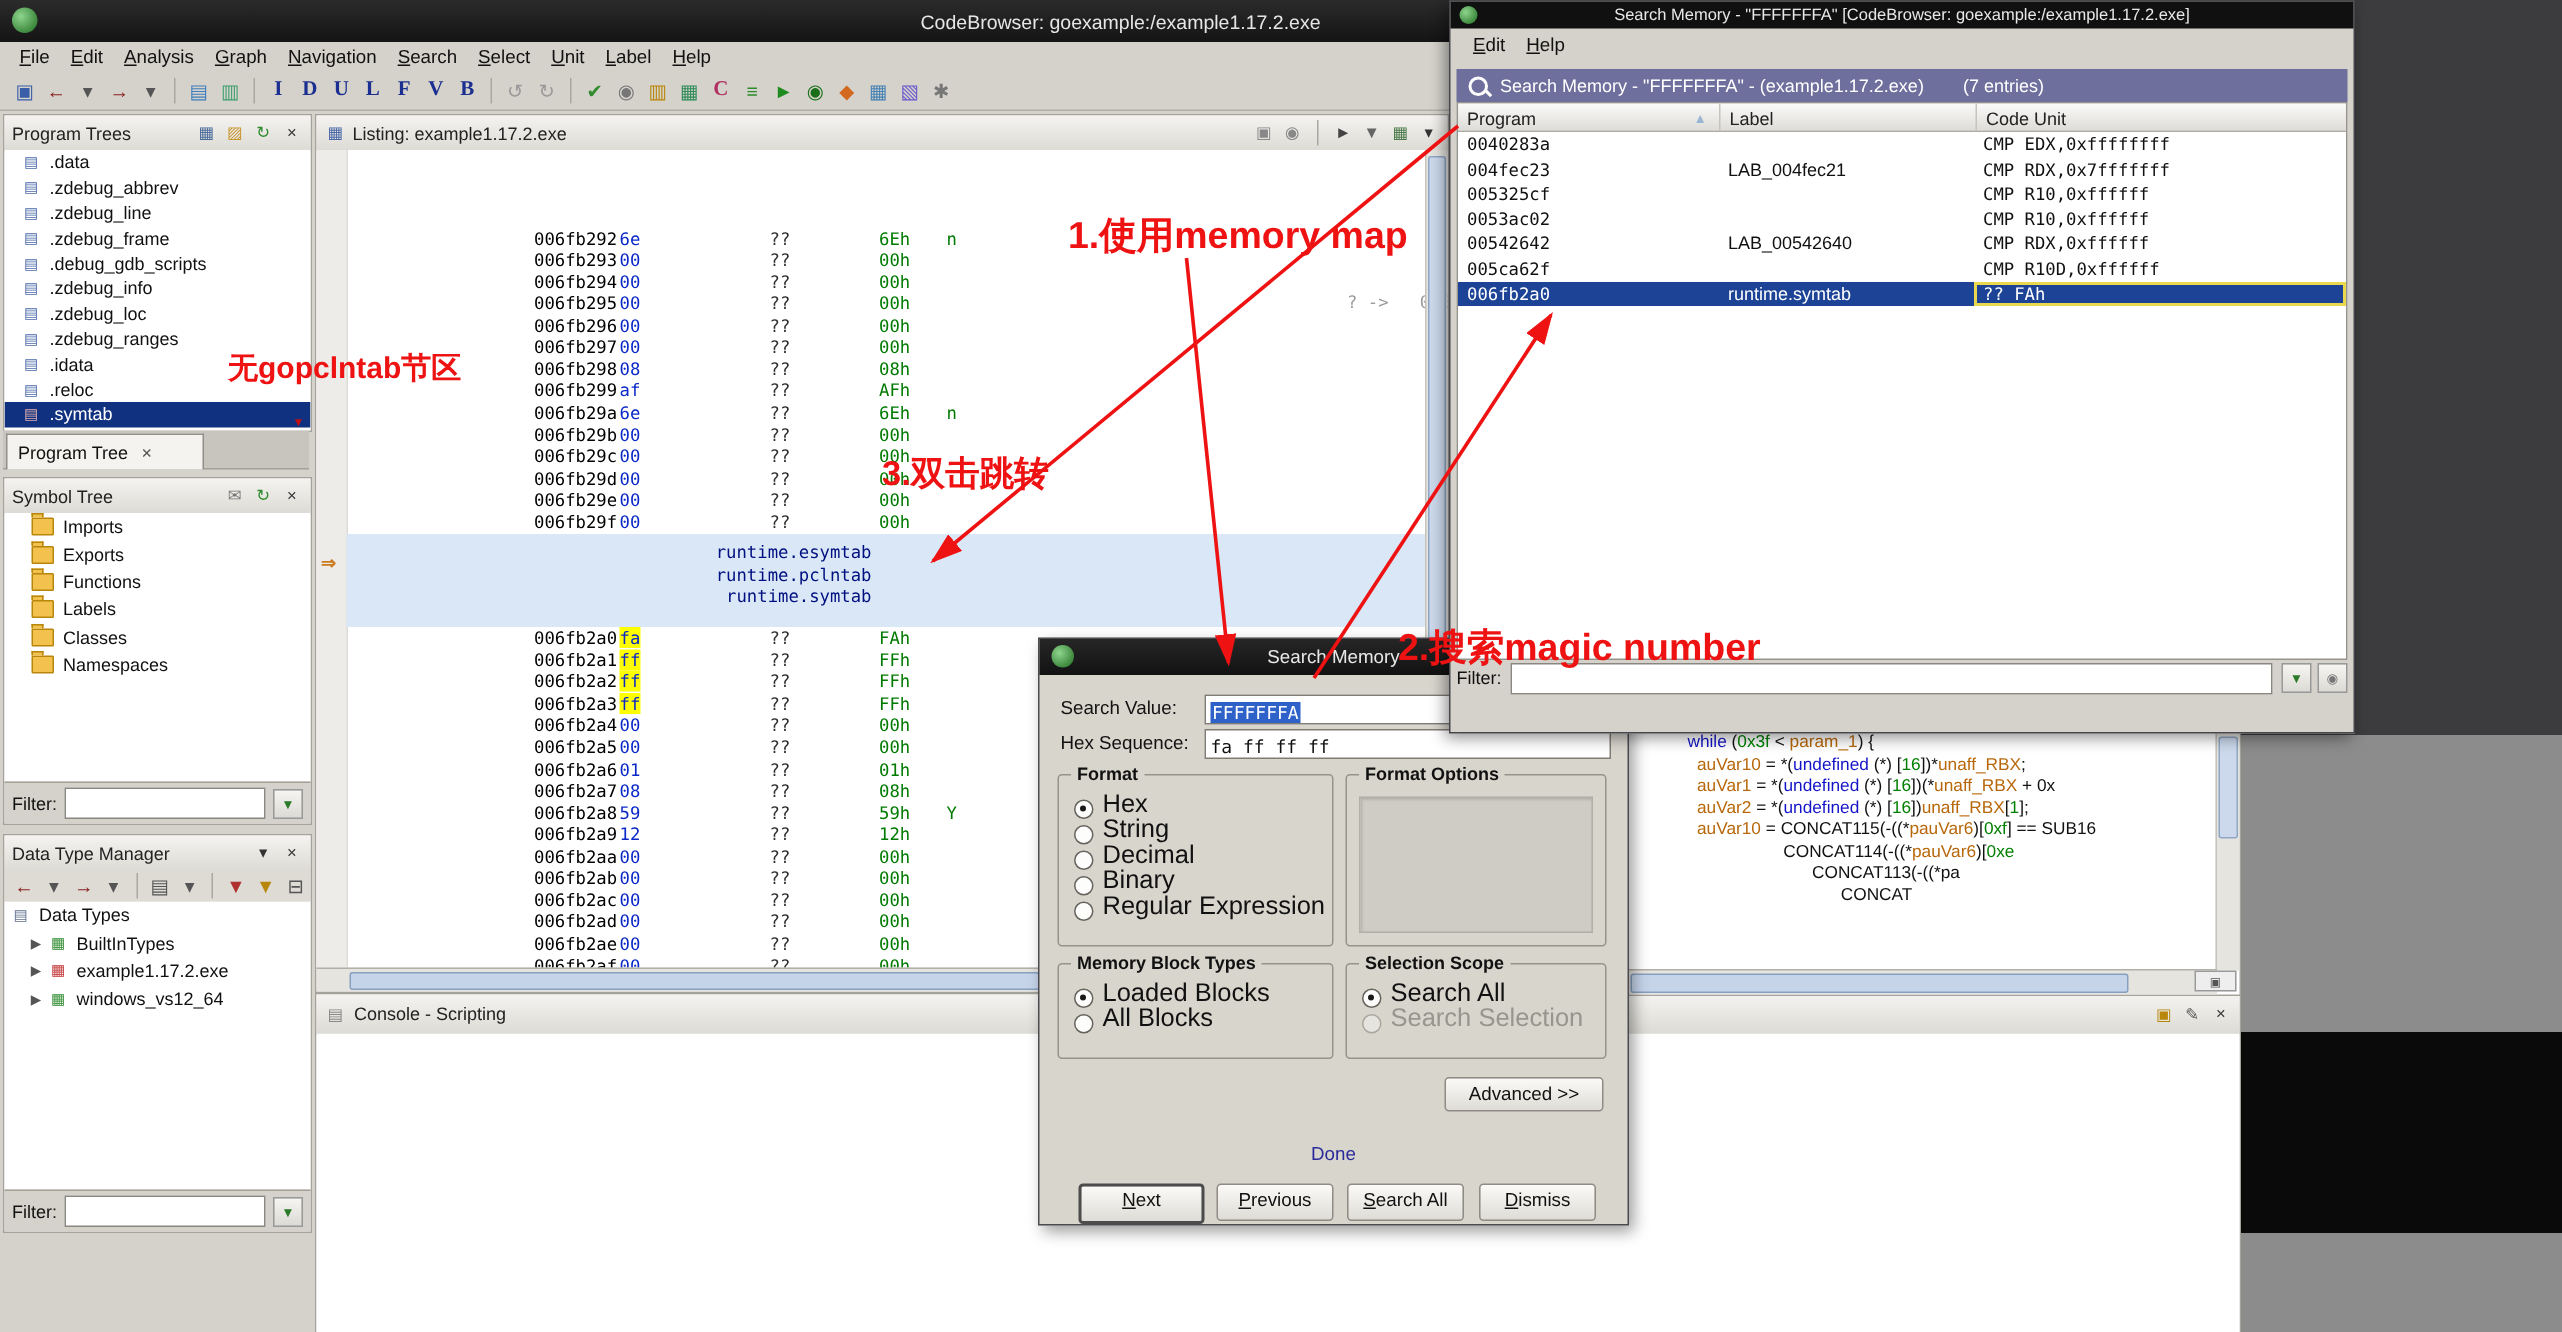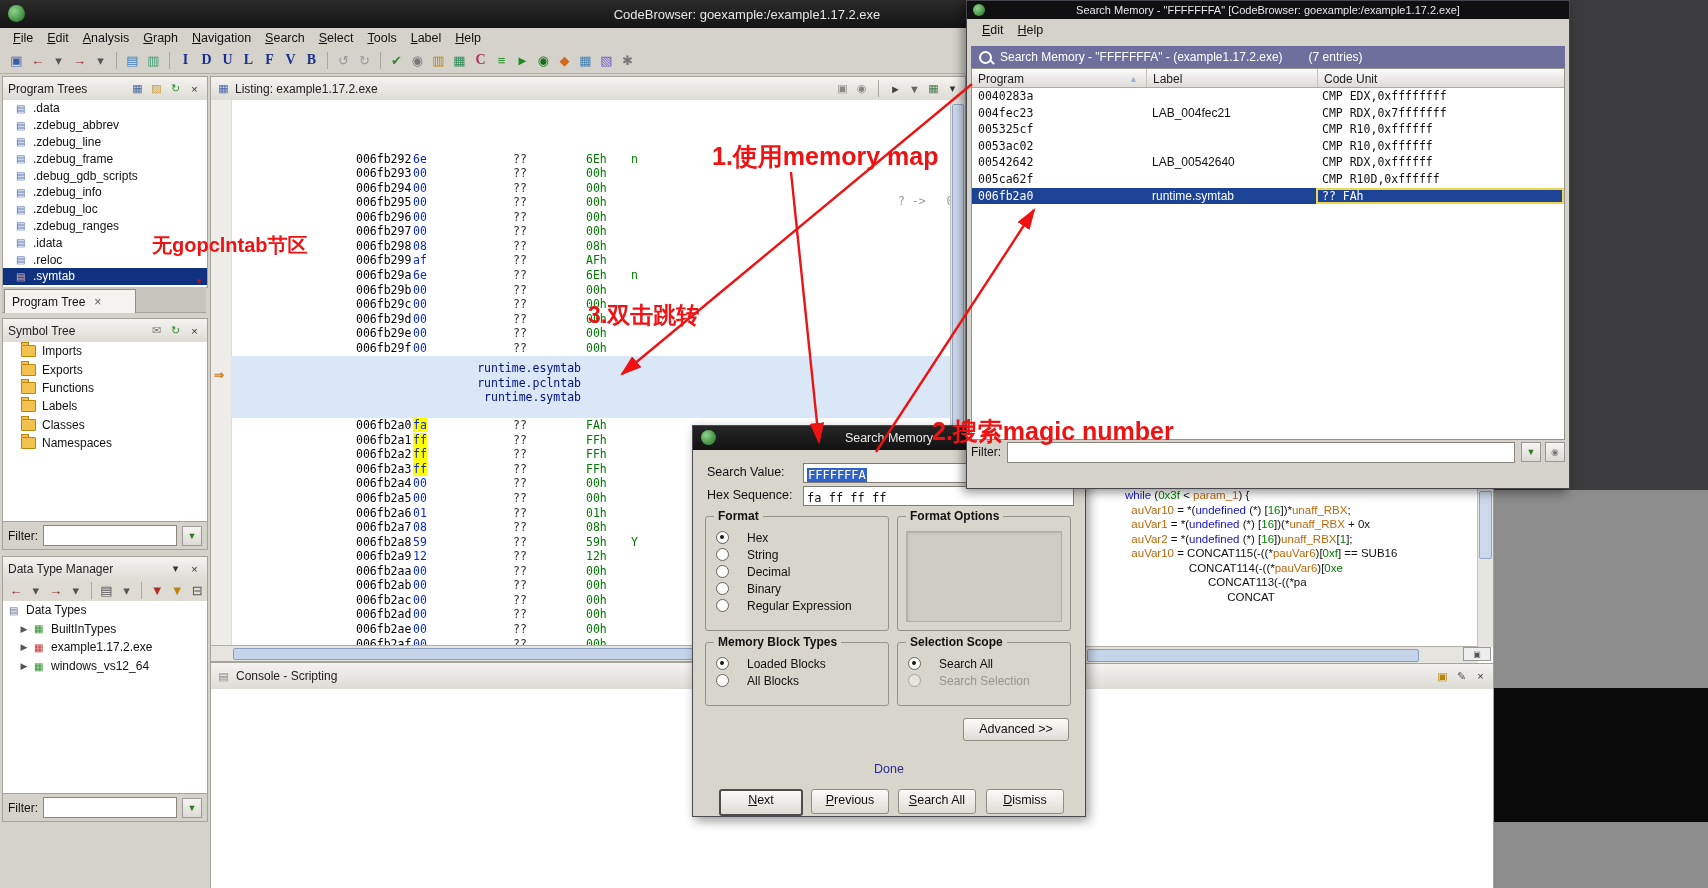--- a/index.html
+++ b/index.html
@@ -146,21 +146,21 @@
   .selhl{background:#2f62c9;color:#fff;padding:0 1px}
   .group{position:absolute;border:1px solid #96938c;border-radius:3px}
   .group-title{position:absolute;top:-8px;left:8px;background:#d8d5cd;padding:0 4px;font-size:12px;font-weight:bold}
   #g-format{left:12px;top:90px;width:182px;height:113px}
   #g-fmtopts{left:204px;top:90px;width:172px;height:113px}
   .sunken{position:absolute;left:8px;top:14px;right:8px;bottom:8px;background:#cfccc5;border:1px solid #b2afa8;
     box-shadow:inset 1px 1px 2px rgba(0,0,0,.15)}
   #g-blocks{left:12px;top:216px;width:182px;height:62px}
   #g-scope{left:204px;top:216px;width:172px;height:62px}
   .radio-rows{padding-top:12px}
-  .radio-row{display:flex;align-items:center;gap:18px;height:17px;padding-left:10px;font-size:12px}
+  .radio-row{display:flex;align-items:flex-end;gap:6px;height:17px;padding-left:10px;font-size:17px}
   .rb{width:11px;height:11px;border-radius:50%;border:1px solid #66635d;background:#fdfdfc;position:relative;flex:none}
   .rb.on::after{content:"";position:absolute;left:2.5px;top:2.5px;width:4px;height:4px;border-radius:50%;background:#1a1a1a}
   .radio-row.dis{color:#98958e}
   .radio-row.dis .rb{border-color:#aaa7a0;background:#e6e4df}
   .gbtn{background:linear-gradient(#fbfaf8,#dedcd6);border:1px solid #8f8c85;border-radius:3px;font-size:12.5px;
     text-align:center}
   #adv-btn{position:absolute;left:270px;top:292px;width:104px;height:21px;line-height:20px}
   #dlg-status{position:absolute;left:0;right:0;top:336px;text-align:center;color:#2a2a9a;font-size:12.5px}
   #dlg-buttons{position:absolute;left:0;top:363px;right:0;height:26px}
   .dbtn{position:absolute;height:23px;line-height:21px;display:block}
@@ -192,21 +192,21 @@
       <span>CodeBrowser: goexample:/example1.17.2.exe</span>
     </div>
     <div class="menubar" id="main-menubar">
         <span class="menu-item">File</span>
         <span class="menu-item">Edit</span>
         <span class="menu-item">Analysis</span>
         <span class="menu-item">Graph</span>
         <span class="menu-item">Navigation</span>
         <span class="menu-item">Search</span>
         <span class="menu-item">Select</span>
-        <span class="menu-item">Tools</span>
+        <span class="menu-item">Unit</span>
         <span class="menu-item">Label</span>
         <span class="menu-item">Help</span>
       </div>
     <div class="toolbar" id="main-toolbar">
         <span class="ticon" style="color: rgb(58, 95, 168);">▣</span>
         <span class="ticon" style="color: rgb(139, 32, 32);">←</span>
         <span class="ticon" style="color: rgb(85, 85, 85);">▾</span>
         <span class="ticon" style="color: rgb(139, 32, 32);">→</span>
         <span class="ticon" style="color: rgb(85, 85, 85);">▾</span>
         <span class="tsep"></span>

